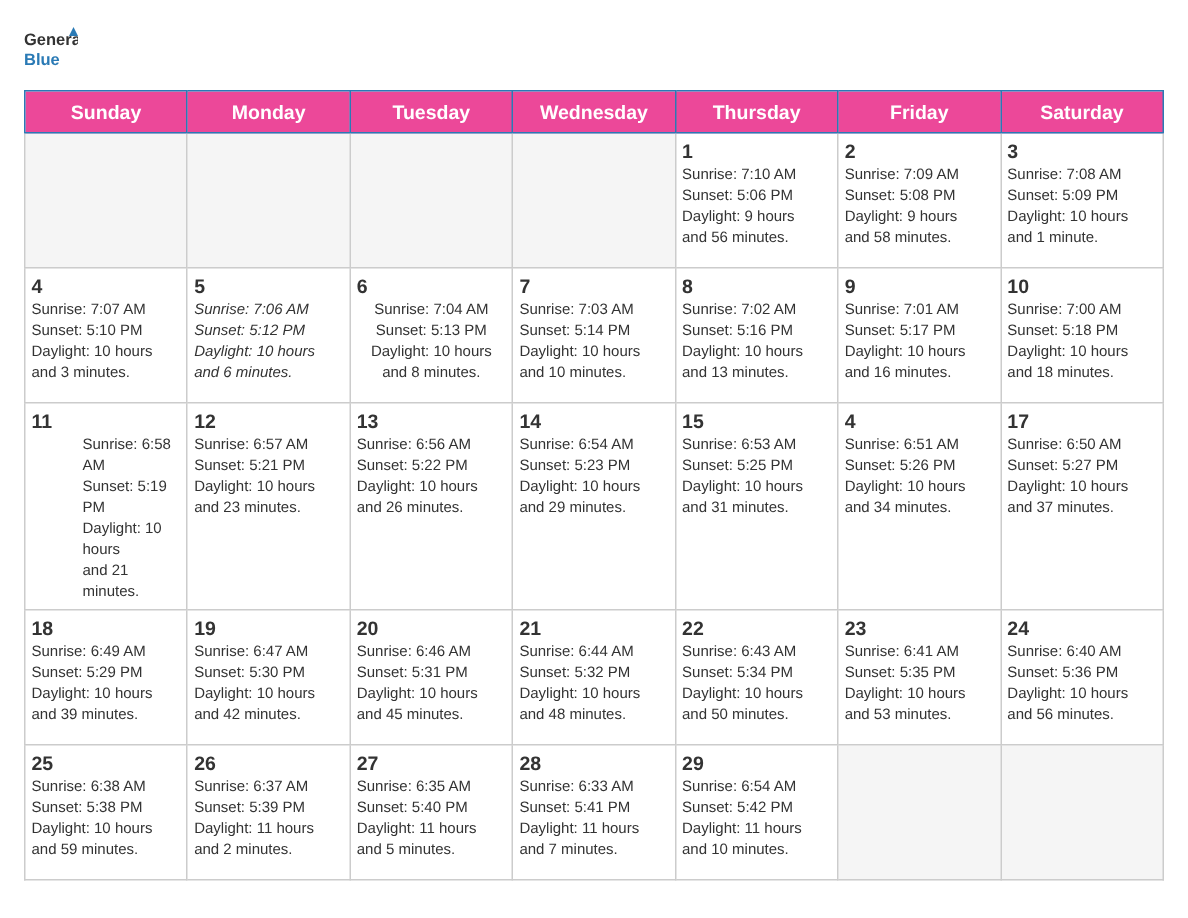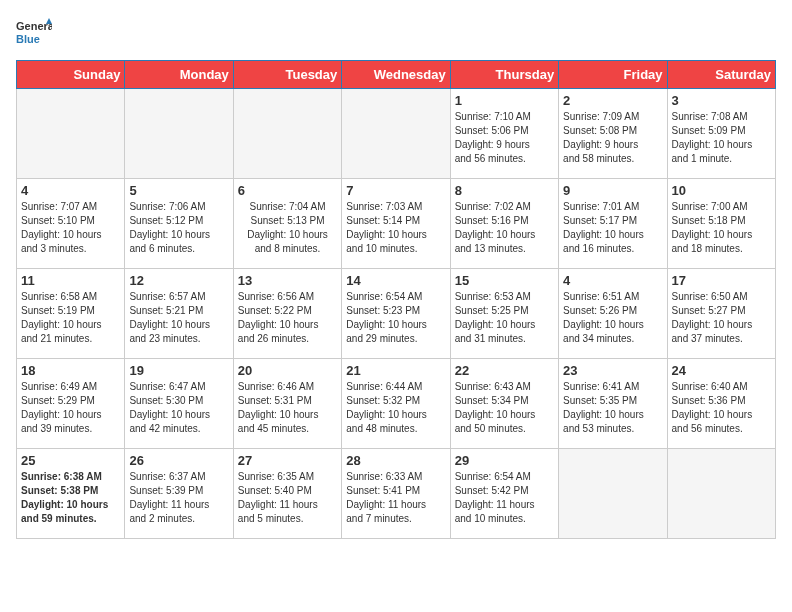--- a/index.html
+++ b/index.html
@@ -32,26 +32,26 @@
     .calendar-subtitle {
       font-size: 16px;
       color: #555;
     }
     table {
       width: 100%;
       border-collapse: collapse;
       table-layout: fixed;
     }
     th {
-      background-color: #ef4444;
+      background-color: #ec4899;
       color: #fff;
       font-size: 13px;
       font-weight: bold;
       padding: 6px 4px;
-      text-align: right;
+      text-align: center;
       border: 1px solid #2a7ab5;
     }
     td {
       border: 1px solid #ccc;
       vertical-align: top;
       padding: 4px;
       height: 90px;
       background: #fff;
     }
     td.empty {
@@ -135,21 +135,21 @@
       <tr class="row-shaded">
         <td>
           <div class="day-num">4</div>
           <div class="day-info" style="white-space: pre-line;">Sunrise: 7:07 AM
 Sunset: 5:10 PM
 Daylight: 10 hours
 and 3 minutes.</div>
         </td>
         <td>
           <div class="day-num">5</div>
-          <div class="day-info" style="white-space: pre-line;">Sunrise: 7:06 AM
+          <div class="day-info" style="white-space: pre-line; font-style: italic;">Sunrise: 7:06 AM
 Sunset: 5:12 PM
 Daylight: 10 hours
 and 6 minutes.</div>
         </td>
         <td>
           <div class="day-num">6</div>
           <div class="day-info" style="white-space: pre-line; text-align: center;">Sunrise: 7:04 AM
 Sunset: 5:13 PM
 Daylight: 10 hours
 and 8 minutes.</div>
@@ -179,21 +179,21 @@
           <div class="day-num">10</div>
           <div class="day-info" style="white-space: pre-line;">Sunrise: 7:00 AM
 Sunset: 5:18 PM
 Daylight: 10 hours
 and 18 minutes.</div>
         </td>
       </tr>
       <tr>
         <td>
           <div class="day-num">11</div>
-          <div class="day-info" style="white-space: pre-line;">Sunrise: 6:58 AM
+          <div class="day-info" style="white-space: pre-line; margin-left: 34px;">Sunrise: 6:58 AM
 Sunset: 5:19 PM
 Daylight: 10 hours
 and 21 minutes.</div>
         </td>
         <td>
           <div class="day-num">12</div>
           <div class="day-info" style="white-space: pre-line;">Sunrise: 6:57 AM
 Sunset: 5:21 PM
 Daylight: 10 hours
 and 23 minutes.</div>
@@ -281,21 +281,21 @@
           <div class="day-num">24</div>
           <div class="day-info" style="white-space: pre-line;">Sunrise: 6:40 AM
 Sunset: 5:36 PM
 Daylight: 10 hours
 and 56 minutes.</div>
         </td>
       </tr>
       <tr>
         <td>
           <div class="day-num">25</div>
-          <div class="day-info" style="white-space: pre-line; font-weight: bold;">Sunrise: 6:38 AM
+          <div class="day-info" style="white-space: pre-line;">Sunrise: 6:38 AM
 Sunset: 5:38 PM
 Daylight: 10 hours
 and 59 minutes.</div>
         </td>
         <td>
           <div class="day-num">26</div>
           <div class="day-info" style="white-space: pre-line;">Sunrise: 6:37 AM
 Sunset: 5:39 PM
 Daylight: 11 hours
 and 2 minutes.</div>

